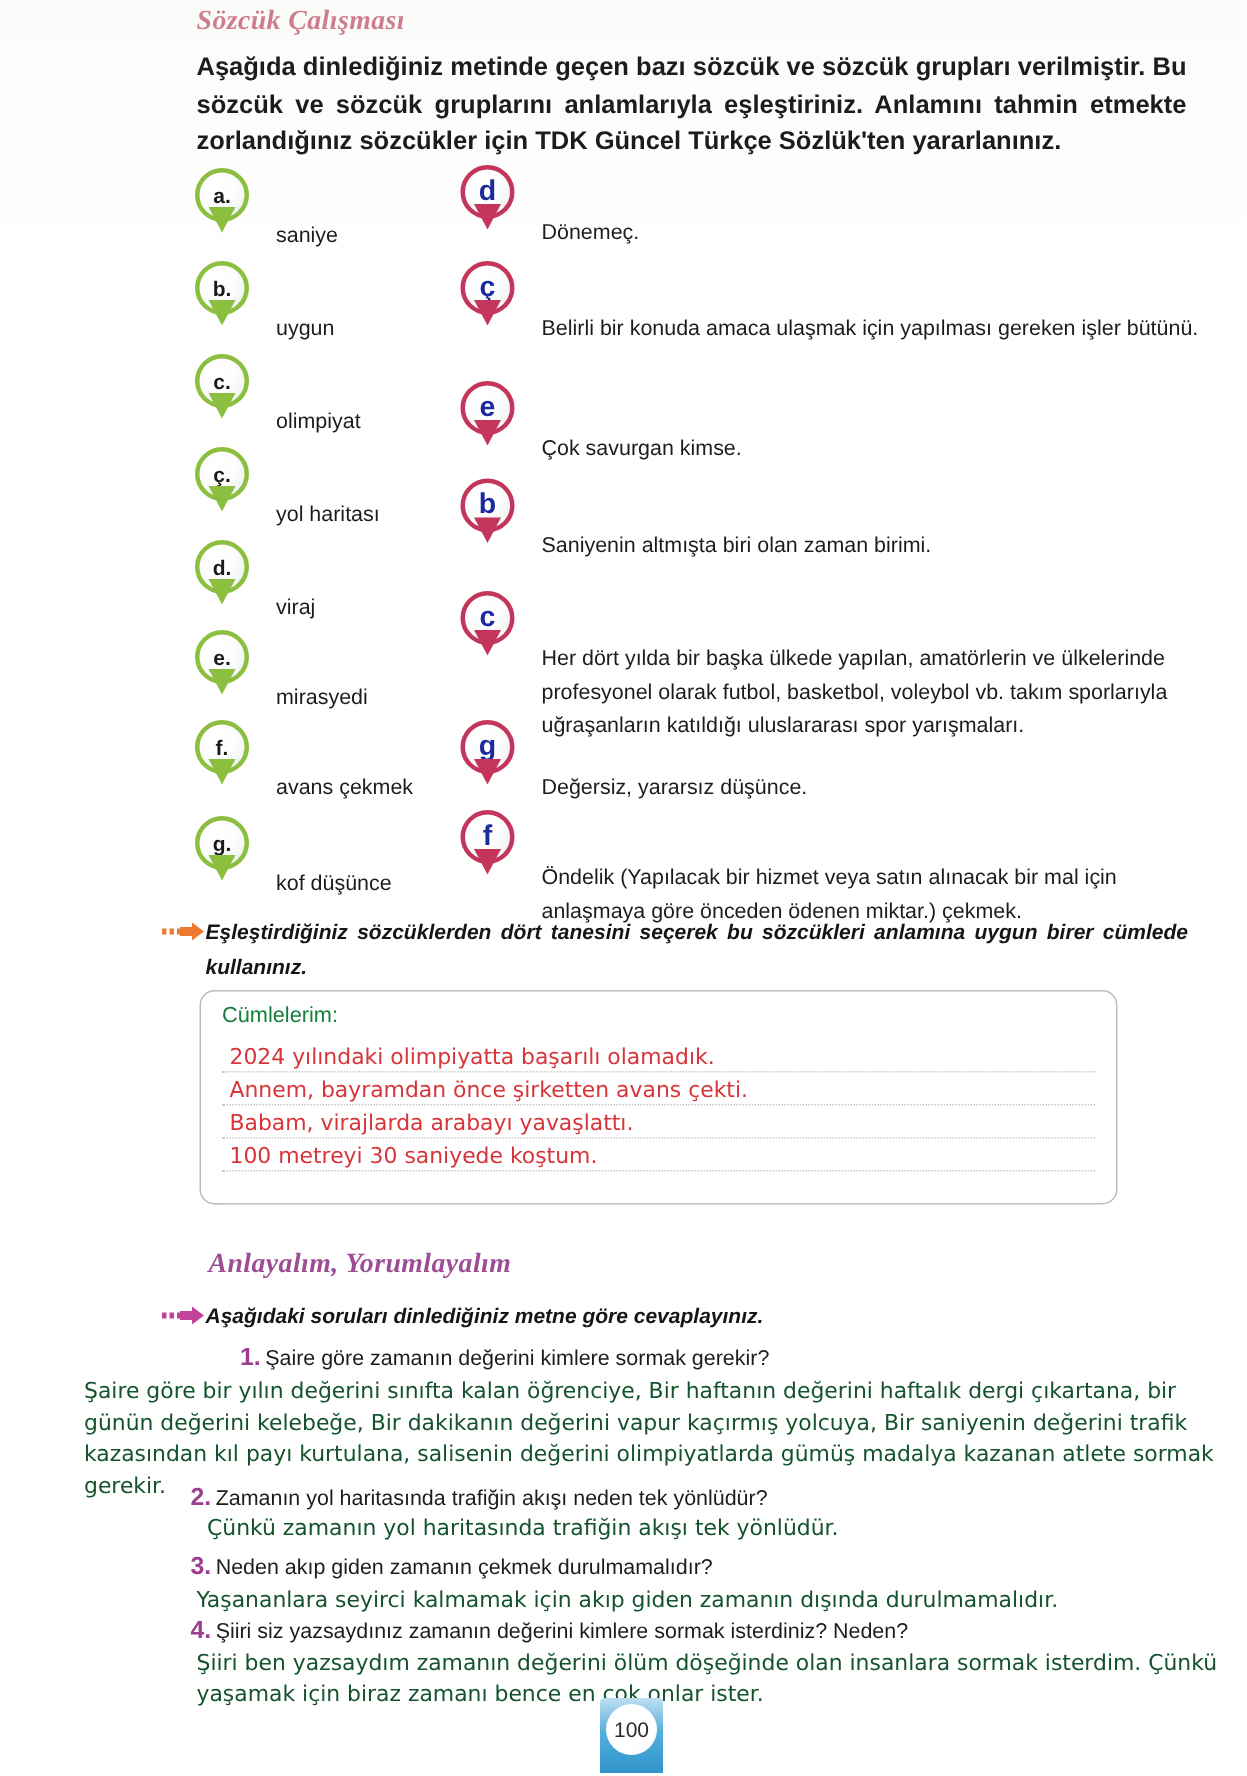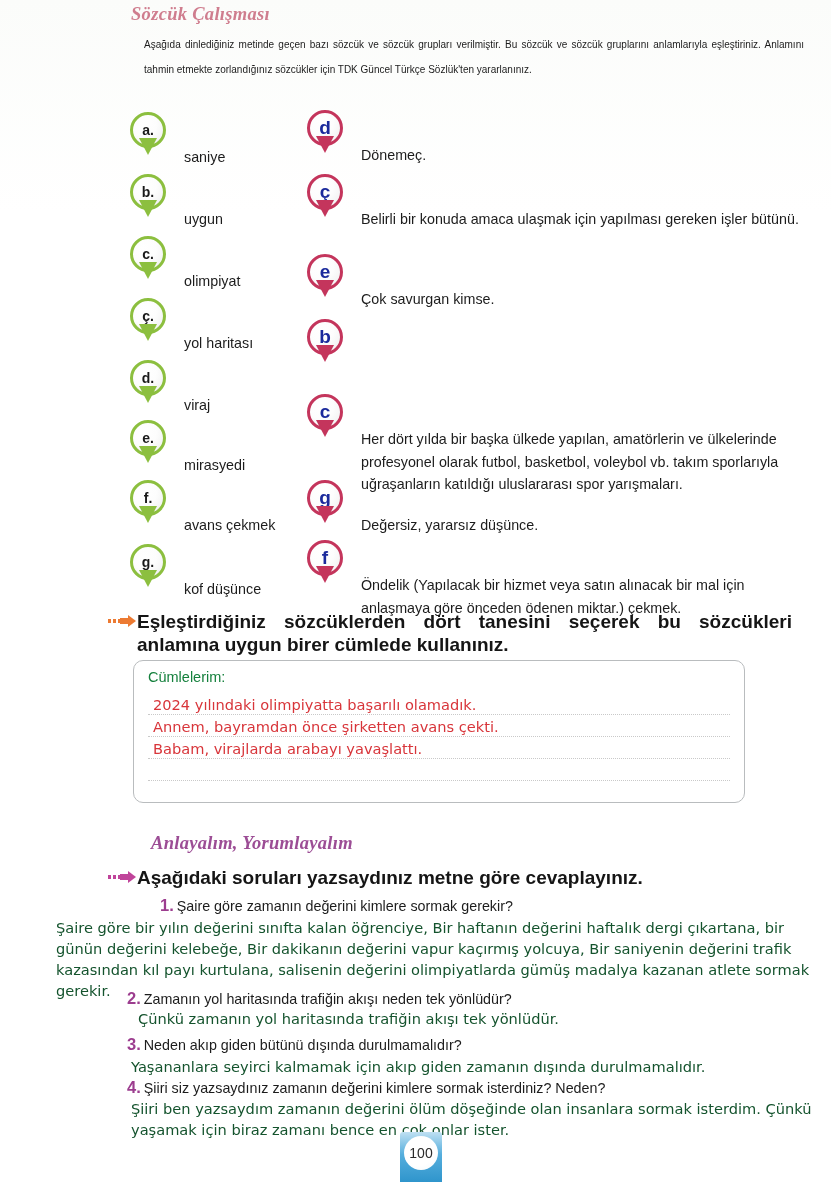--- a/index.html
+++ b/index.html
@@ -35,31 +35,30 @@
     left: 131px;
     top: 4px;
     font-size: 18.5px;
     color: #cf7d8e;
   }
   #anlayalim-title {
     left: 139px;
     top: 833px;
     font-size: 18.5px;
     color: #9c4d95;
-    margin-left: 12px;
   }
 
   
   #intro-paragraph {
     position: absolute;
-    left: 144px;
+    left: 131px;
     top: 33px;
     width: 660px;
-    font-size: 10px;
-    font-weight: normal;
+    font-size: 17px;
+    font-weight: bold;
     line-height: 24.5px;
     color: #1c1c1c;
     text-align: justify;
   }
 
   
   #match-area {
     position: absolute;
     left: 0;
     top: 112px;
@@ -184,24 +183,25 @@
   .arrow-bullet.orange .dashes i,
   .arrow-bullet.orange .shaft { background: #ec7a32; }
   .arrow-bullet.orange .head { border-left: 8px solid #ec7a32; }
   .arrow-bullet.magenta .dashes i,
   .arrow-bullet.magenta .shaft { background: #c0449a; }
   .arrow-bullet.magenta .head { border-left: 8px solid #c0449a; }
 
   
   .instruction {
     position: absolute;
-    font-size: 19px;
+    font-size: 14px;
     font-weight: bold;
     line-height: 23px;
     color: #151515;
+    font-style: italic;
   }
   #instr-match {
     left: 137px;
     top: 610px;
     width: 655px;
     text-align: justify;
   }
   #instr-questions {
     left: 137px;
     top: 866px;
@@ -411,20 +411,21 @@
         </div>
         <div class="match-text">Çok savurgan kimse.</div>
       </div>
       <div class="match-row" style="top:207px;">
         <div class="pin red">
           <div class="head">
               <span class="label">b</span>
             </div>
           <div class="tail"></div>
         </div>
+        <div class="match-text">Saniyenin altmışta biri olan zaman birimi.</div>
       </div>
       <div class="match-row" style="top:282px;">
         <div class="pin red">
           <div class="head">
               <span class="label">c</span>
             </div>
           <div class="tail"></div>
         </div>
         <div class="match-text">Her dört yılda bir başka ülkede yapılan, amatörlerin ve ülkelerinde profesyonel olarak futbol, basketbol, voleybol vb. takım sporlarıyla uğraşanların katıldığı uluslararası spor yarışmaları.</div>
       </div>
@@ -466,52 +467,55 @@
       <div class="answer-line">
         <span>2024 yılındaki olimpiyatta başarılı olamadık.</span>
       </div>
       <div class="answer-line">
         <span>Annem, bayramdan önce şirketten avans çekti.</span>
       </div>
       <div class="answer-line">
         <span>Babam, virajlarda arabayı yavaşlattı.</span>
       </div>
       <div class="answer-line">
+        <span>100 metreyi 30 saniyede koştum.</span>
+      </div>
+      <div class="answer-line">
         <span></span>
       </div>
     </div>
   </div>
 
   <div class="section-title" id="anlayalim-title">Anlayalım, Yorumlayalım</div>
 
   <div class="arrow-bullet magenta" style="left:108px; top:870px;">
     <span class="dashes">
         <i></i>
         <i></i>
         <i></i>
       </span>
     <span class="shaft"></span>
     <span class="head"></span>
   </div>
-  <div class="instruction" id="instr-questions">Aşağıdaki soruları yazsaydınız metne göre cevaplayınız.</div>
+  <div class="instruction" id="instr-questions">Aşağıdaki soruları dinlediğiniz metne göre cevaplayınız.</div>
 
   <div class="qa-block">
 
     <div class="question" style="left:160px; top:895px; width:620px;">
       <span class="qnum">1.</span><span>Şaire göre zamanın değerini kimlere sormak gerekir?</span>
     </div>
     <div class="answer" style="left:56px; top:917px; width:775px;">Şaire göre bir yılın değerini sınıfta kalan öğrenciye,  Bir haftanın değerini haftalık dergi çıkartana, bir günün değerini kelebeğe, Bir dakikanın değerini vapur kaçırmış yolcuya, Bir saniyenin değerini trafik kazasından kıl payı kurtulana, salisenin değerini olimpiyatlarda gümüş madalya kazanan atlete sormak gerekir.</div>
 
     <div class="question" style="left:127px; top:988px; width:620px;">
       <span class="qnum">2.</span><span>Zamanın yol haritasında trafiğin akışı neden tek yönlüdür?</span>
     </div>
     <div class="answer" style="left:138px; top:1008px; width:660px;">Çünkü zamanın yol haritasında trafiğin akışı tek yönlüdür.</div>
 
     <div class="question" style="left:127px; top:1034px; width:620px;">
-      <span class="qnum">3.</span><span>Neden akıp giden bütünü dışında durulmamalıdır?</span>
+      <span class="qnum">3.</span><span>Neden akıp giden zamanın çekmek durulmamalıdır?</span>
     </div>
     <div class="answer" style="left:131px; top:1056px; width:680px;">Yaşananlara seyirci kalmamak için akıp giden zamanın dışında durulmamalıdır.</div>
 
     <div class="question" style="left:127px; top:1077px; width:660px;">
       <span class="qnum">4.</span><span>Şiiri siz yazsaydınız zamanın değerini kimlere sormak isterdiniz? Neden?</span>
     </div>
     <div class="answer" style="left:131px; top:1098px; width:700px;">Şiiri ben yazsaydım zamanın değerini ölüm döşeğinde olan insanlara sormak isterdim. Çünkü yaşamak için biraz zamanı bence en çok onlar ister.</div>
   </div>
 
   <div id="page-tab">

